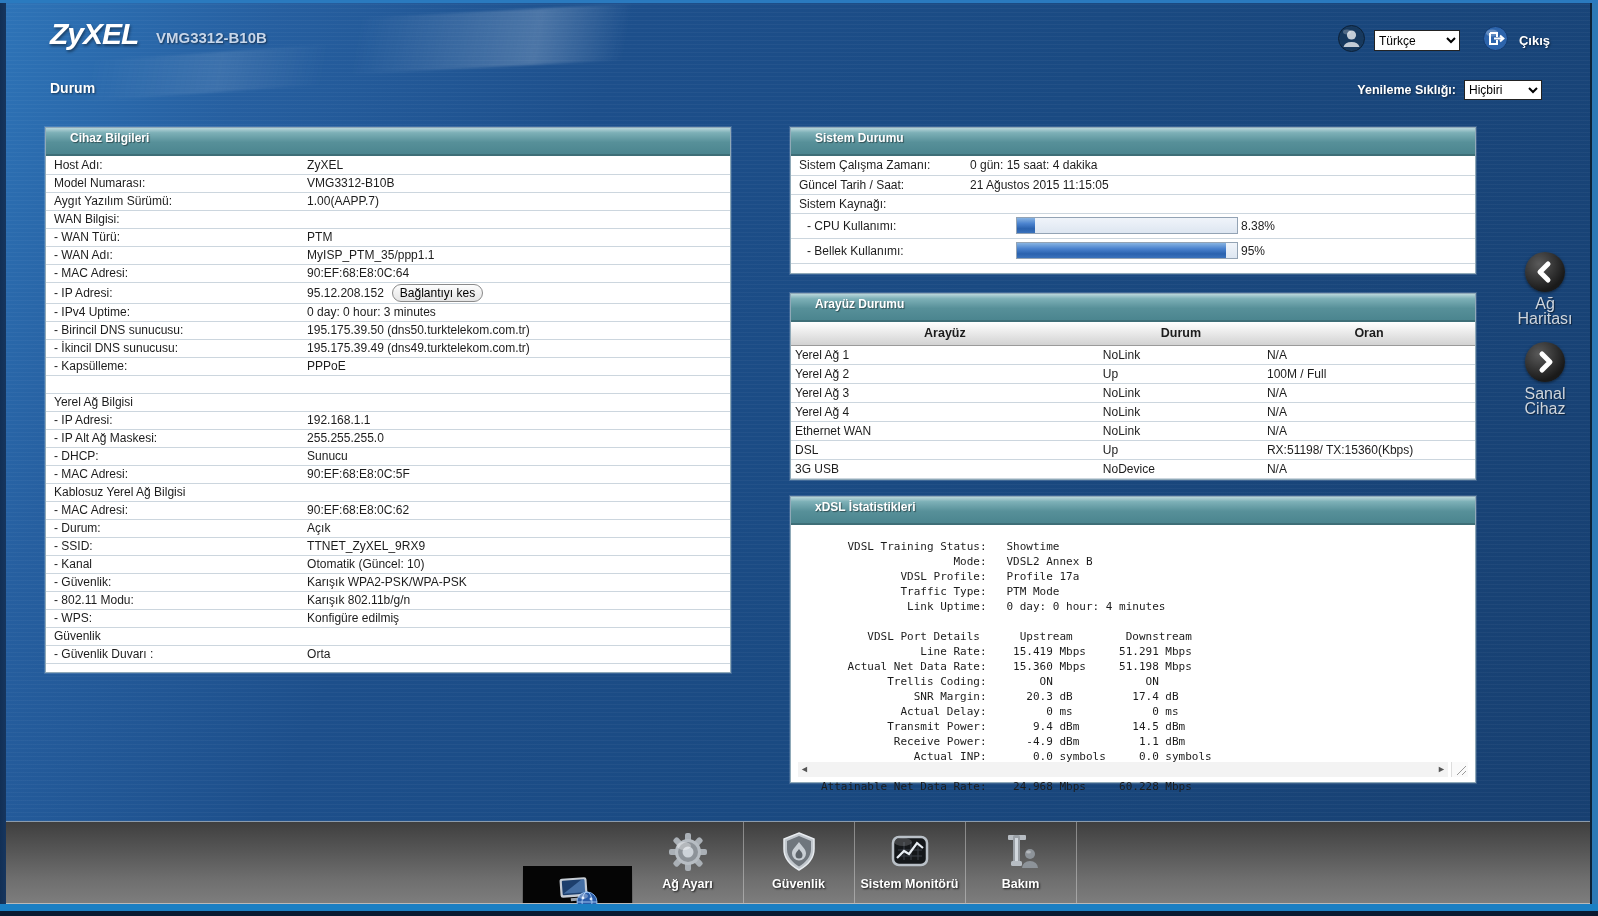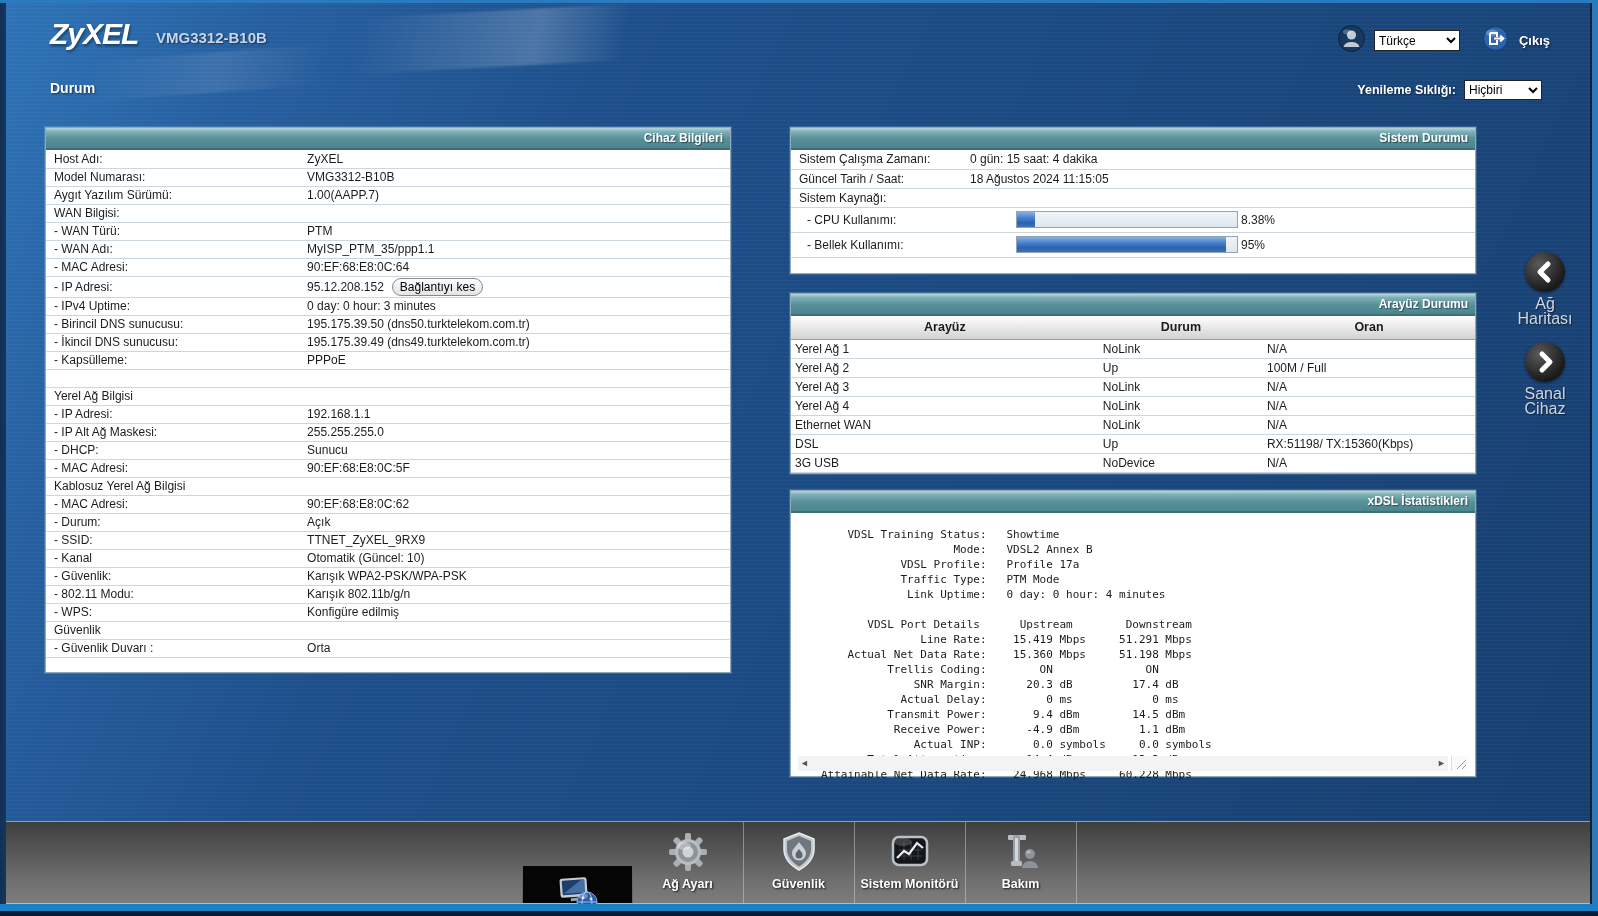--- a/index.html
+++ b/index.html
@@ -34,24 +34,24 @@
   .logout-label { color:#fff; font-weight:bold; font-size:13px; text-shadow:1px 1px 2px rgba(0,0,0,.5); margin-left:2px; cursor:pointer; }
 
   
   .page-title { position:absolute; left:50px; top:80px; color:#fff; font-size:14px; font-weight:bold; text-shadow:1px 1px 2px rgba(0,0,0,.5); z-index:5; }
   .refresh-wrap { position:absolute; right:56px; top:80px; display:flex; align-items:center; gap:8px; z-index:5; }
   .refresh-label { color:#fff; font-size:12.5px; font-weight:bold; text-shadow:1px 1px 2px rgba(0,0,0,.5); }
   .refresh-wrap select { height:20px; font-size:12px; border:1px solid #222; background:#fff; width:78px; font-family:"Liberation Sans",sans-serif; }
 
   
   .panel { background:#fff; border:1px solid #8fa9b8; box-shadow:0 0 0 1px rgba(255,255,255,.15); z-index:5; }
-  .panel-header { height:22px; line-height:21px; padding:0 7px; color:#fff; font-size:12px; font-weight:bold;
+  .panel-header { height:28px; line-height:21px; padding:0 24px; color:#fff; font-size:12px; font-weight:bold;
     text-shadow:1px 1px 1px rgba(0,0,0,.45);
     background:linear-gradient(180deg,#b9d6da 0%, #7db0b7 18%, #579099 55%, #4b858f 100%);
-    border-bottom:2px solid #3e6e77;text-align:right; }
+    border-bottom:2px solid #3e6e77; }
   .panel-device { position:absolute; left:45px; top:127px; width:686px; height:546px; }
   .col-right { position:absolute; left:790px; top:127px; width:686px; z-index:5; }
   .panel-system { height:147px; margin-bottom:19px; }
   .panel-interface { margin-bottom:16px; }
   .panel-xdsl { height:287px; position:relative; }
 
   table.kv { width:100%; border-collapse:collapse; font-size:12px; color:#1c1c1c; }
   table.kv td { border-bottom:1px solid #ccd6de; padding:1px 8px; height:18px; vertical-align:middle; }
   table.kv td.lab { width:37%; }
   table.kv td.sec { }
@@ -263,21 +263,21 @@
   <div class="panel panel-system">
     <div class="panel-header">Sistem Durumu</div>
     <table class="sys">
       <tbody>
           <tr>
         <td class="lab">Sistem Çalışma Zamanı:</td>
         <td>0 gün: 15 saat: 4 dakika</td>
       </tr>
       <tr>
         <td class="lab">Güncel Tarih / Saat:</td>
-        <td>18 Ağustos 2024 11:15:05</td>
+        <td>21 Ağustos 2015 11:15:05</td>
       </tr>
       <tr>
         <td class="lab">Sistem Kaynağı:</td>
         <td></td>
       </tr>
       <tr class="barrow">
         <td class="lab"> - CPU Kullanımı:</td>
         <td>
           <div class="bar-row-cell">
             <div class="track">

